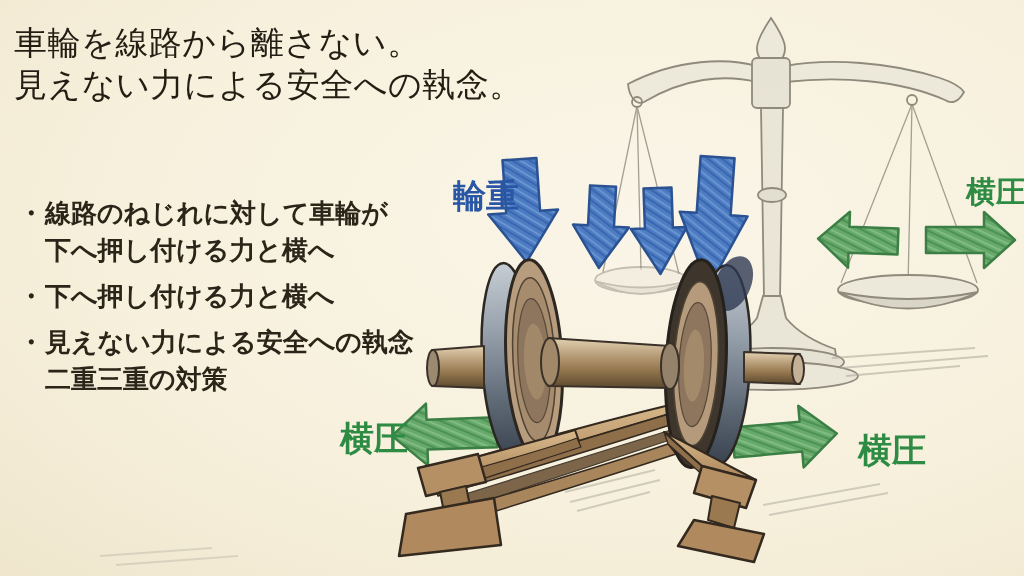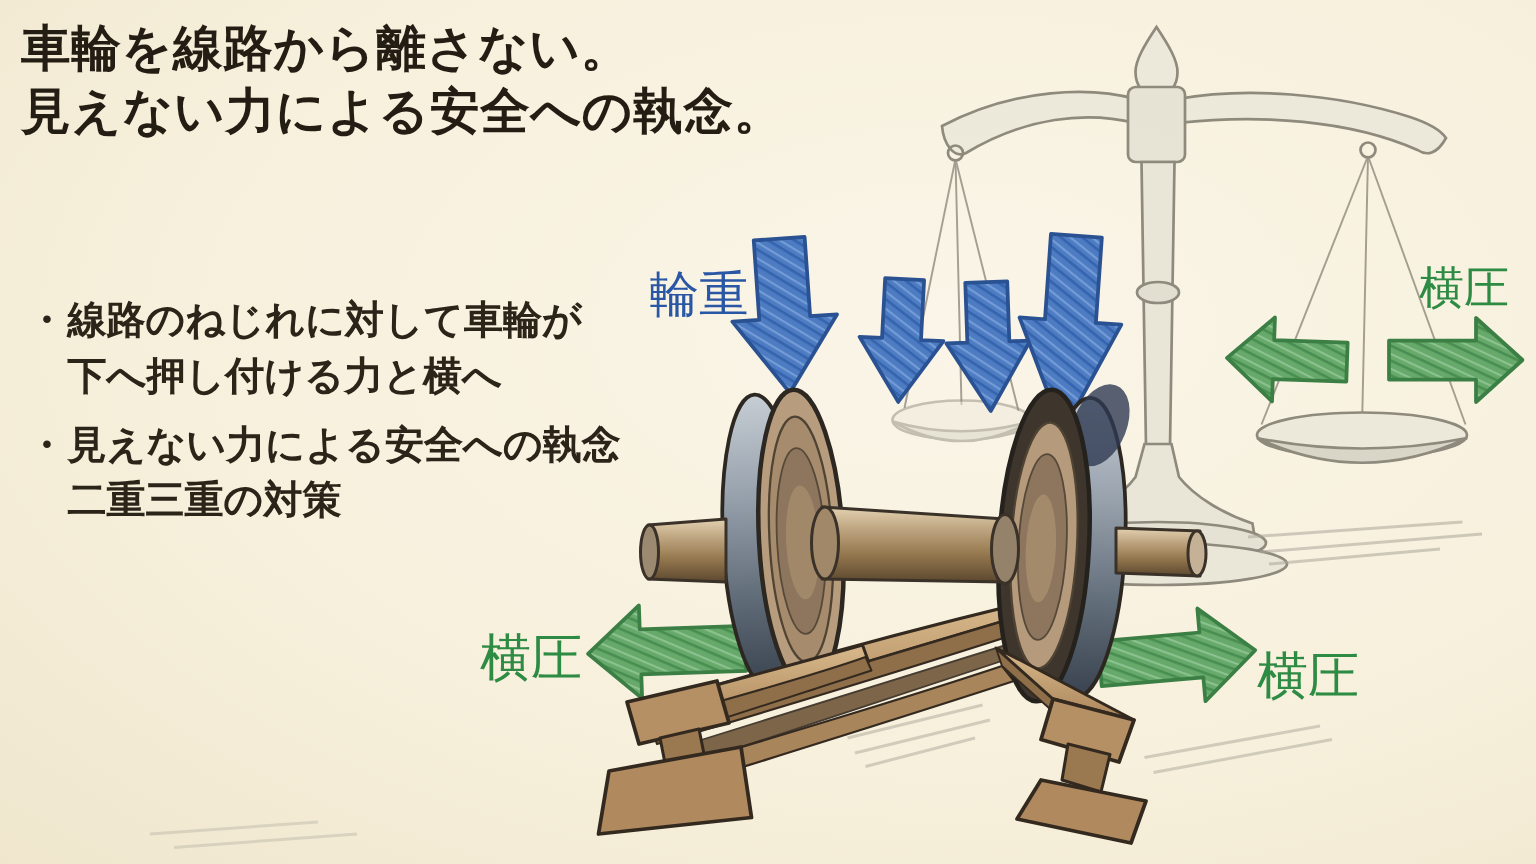--- a/index.html
+++ b/index.html
@@ -4,32 +4,32 @@
 <style>
   html,body{margin:0;padding:0;}
   .slide{
     position:relative;width:1024px;height:576px;overflow:hidden;
     background:#f8f2df;
     background-image:radial-gradient(ellipse at 62% 38%, #faf5e8 0%, #f7f0dc 58%, #efe6cd 100%);
     font-family:"Liberation Sans","DejaVu Sans",sans-serif;
   }
   .illu{position:absolute;left:0;top:0;}
   .title{
-    position:absolute;left:14px;top:11px;
-    font-size:33px;font-weight:bold;color:#241d13;
+    position:absolute;left:14px;top:22px;
+    font-size:33px;font-weight:normal;color:#241d13;
     line-height:42px;letter-spacing:0.5px;white-space:nowrap;
   }
   .bullets{
     position:absolute;left:18px;top:183px;width:410px;
     font-size:26px;font-weight:600;color:#2b2418;line-height:37px;margin-top:12px;
   }
   .bullet{margin-bottom:9px;}
   .b-dot{display:inline-block;width:27px;}
   .b-l2{padding-left:27px;}
-  .lbl{position:absolute;font-weight:normal;white-space:nowrap;}
+  .lbl{position:absolute;font-weight:bold;white-space:nowrap;margin-left:20px;}
   .lbl-blue{color:#2a57a5;font-size:33px;left:433px;top:174px;}
   .lbl-green{color:#2e8b44;}
   .lbl-tr{font-size:30px;left:946px;top:172px;}
   .lbl-bl{font-size:34px;left:320px;top:416px;}
   .lbl-br{font-size:34px;left:838px;top:428px;}
 </style>
 </head>
 <body>
 
 <div class="slide">
@@ -194,20 +194,23 @@
   </div>
 
   <div class="bullets">
     <div class="bullet">
       <div class="b-l1">
         <span class="b-dot">・</span><span>線路のねじれに対して車輪が</span>
       </div>
       <div class="b-l2">下へ押し付ける力と横へ</div>
     </div>
     <div class="bullet">
+      <div class="b-l1">
+        <span class="b-dot">・</span><span>下へ押し付ける力と横へ</span>
+      </div>
     </div>
     <div class="bullet">
       <div class="b-l1">
         <span class="b-dot">・</span><span>見えない力による安全への執念</span>
       </div>
       <div class="b-l2">二重三重の対策</div>
     </div>
   </div>
 
   <div class="lbl lbl-blue">輪重</div>

